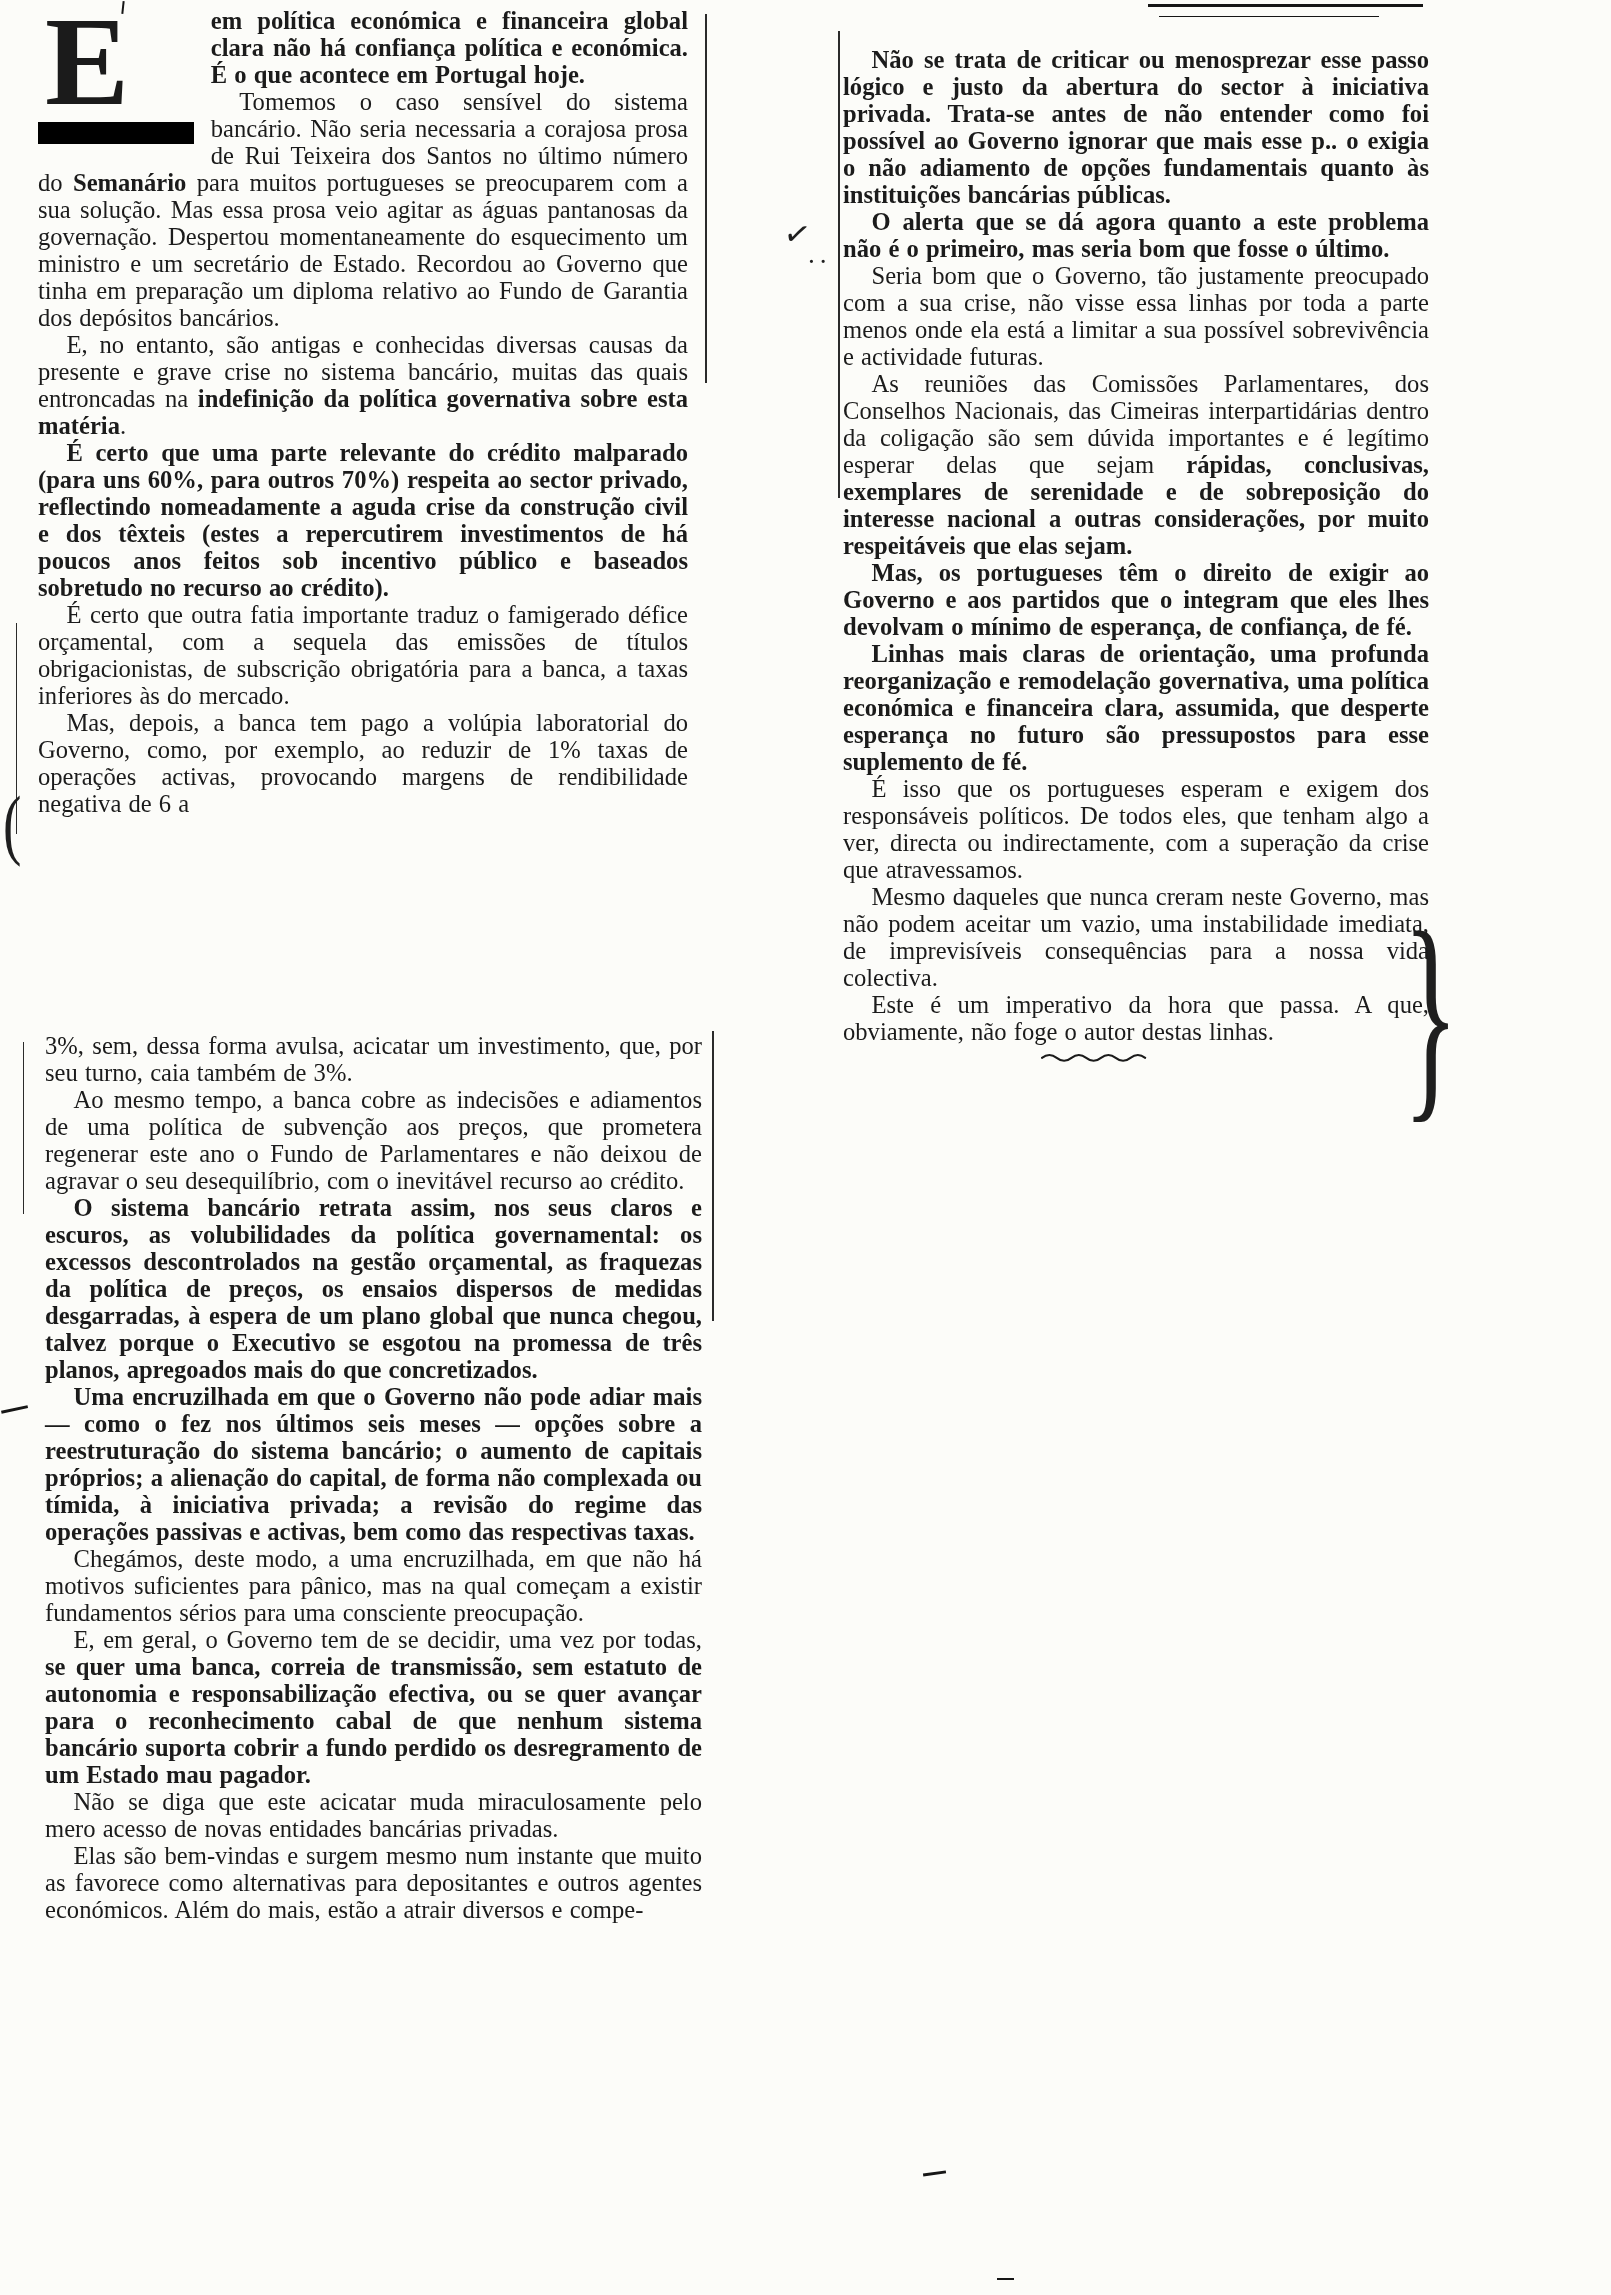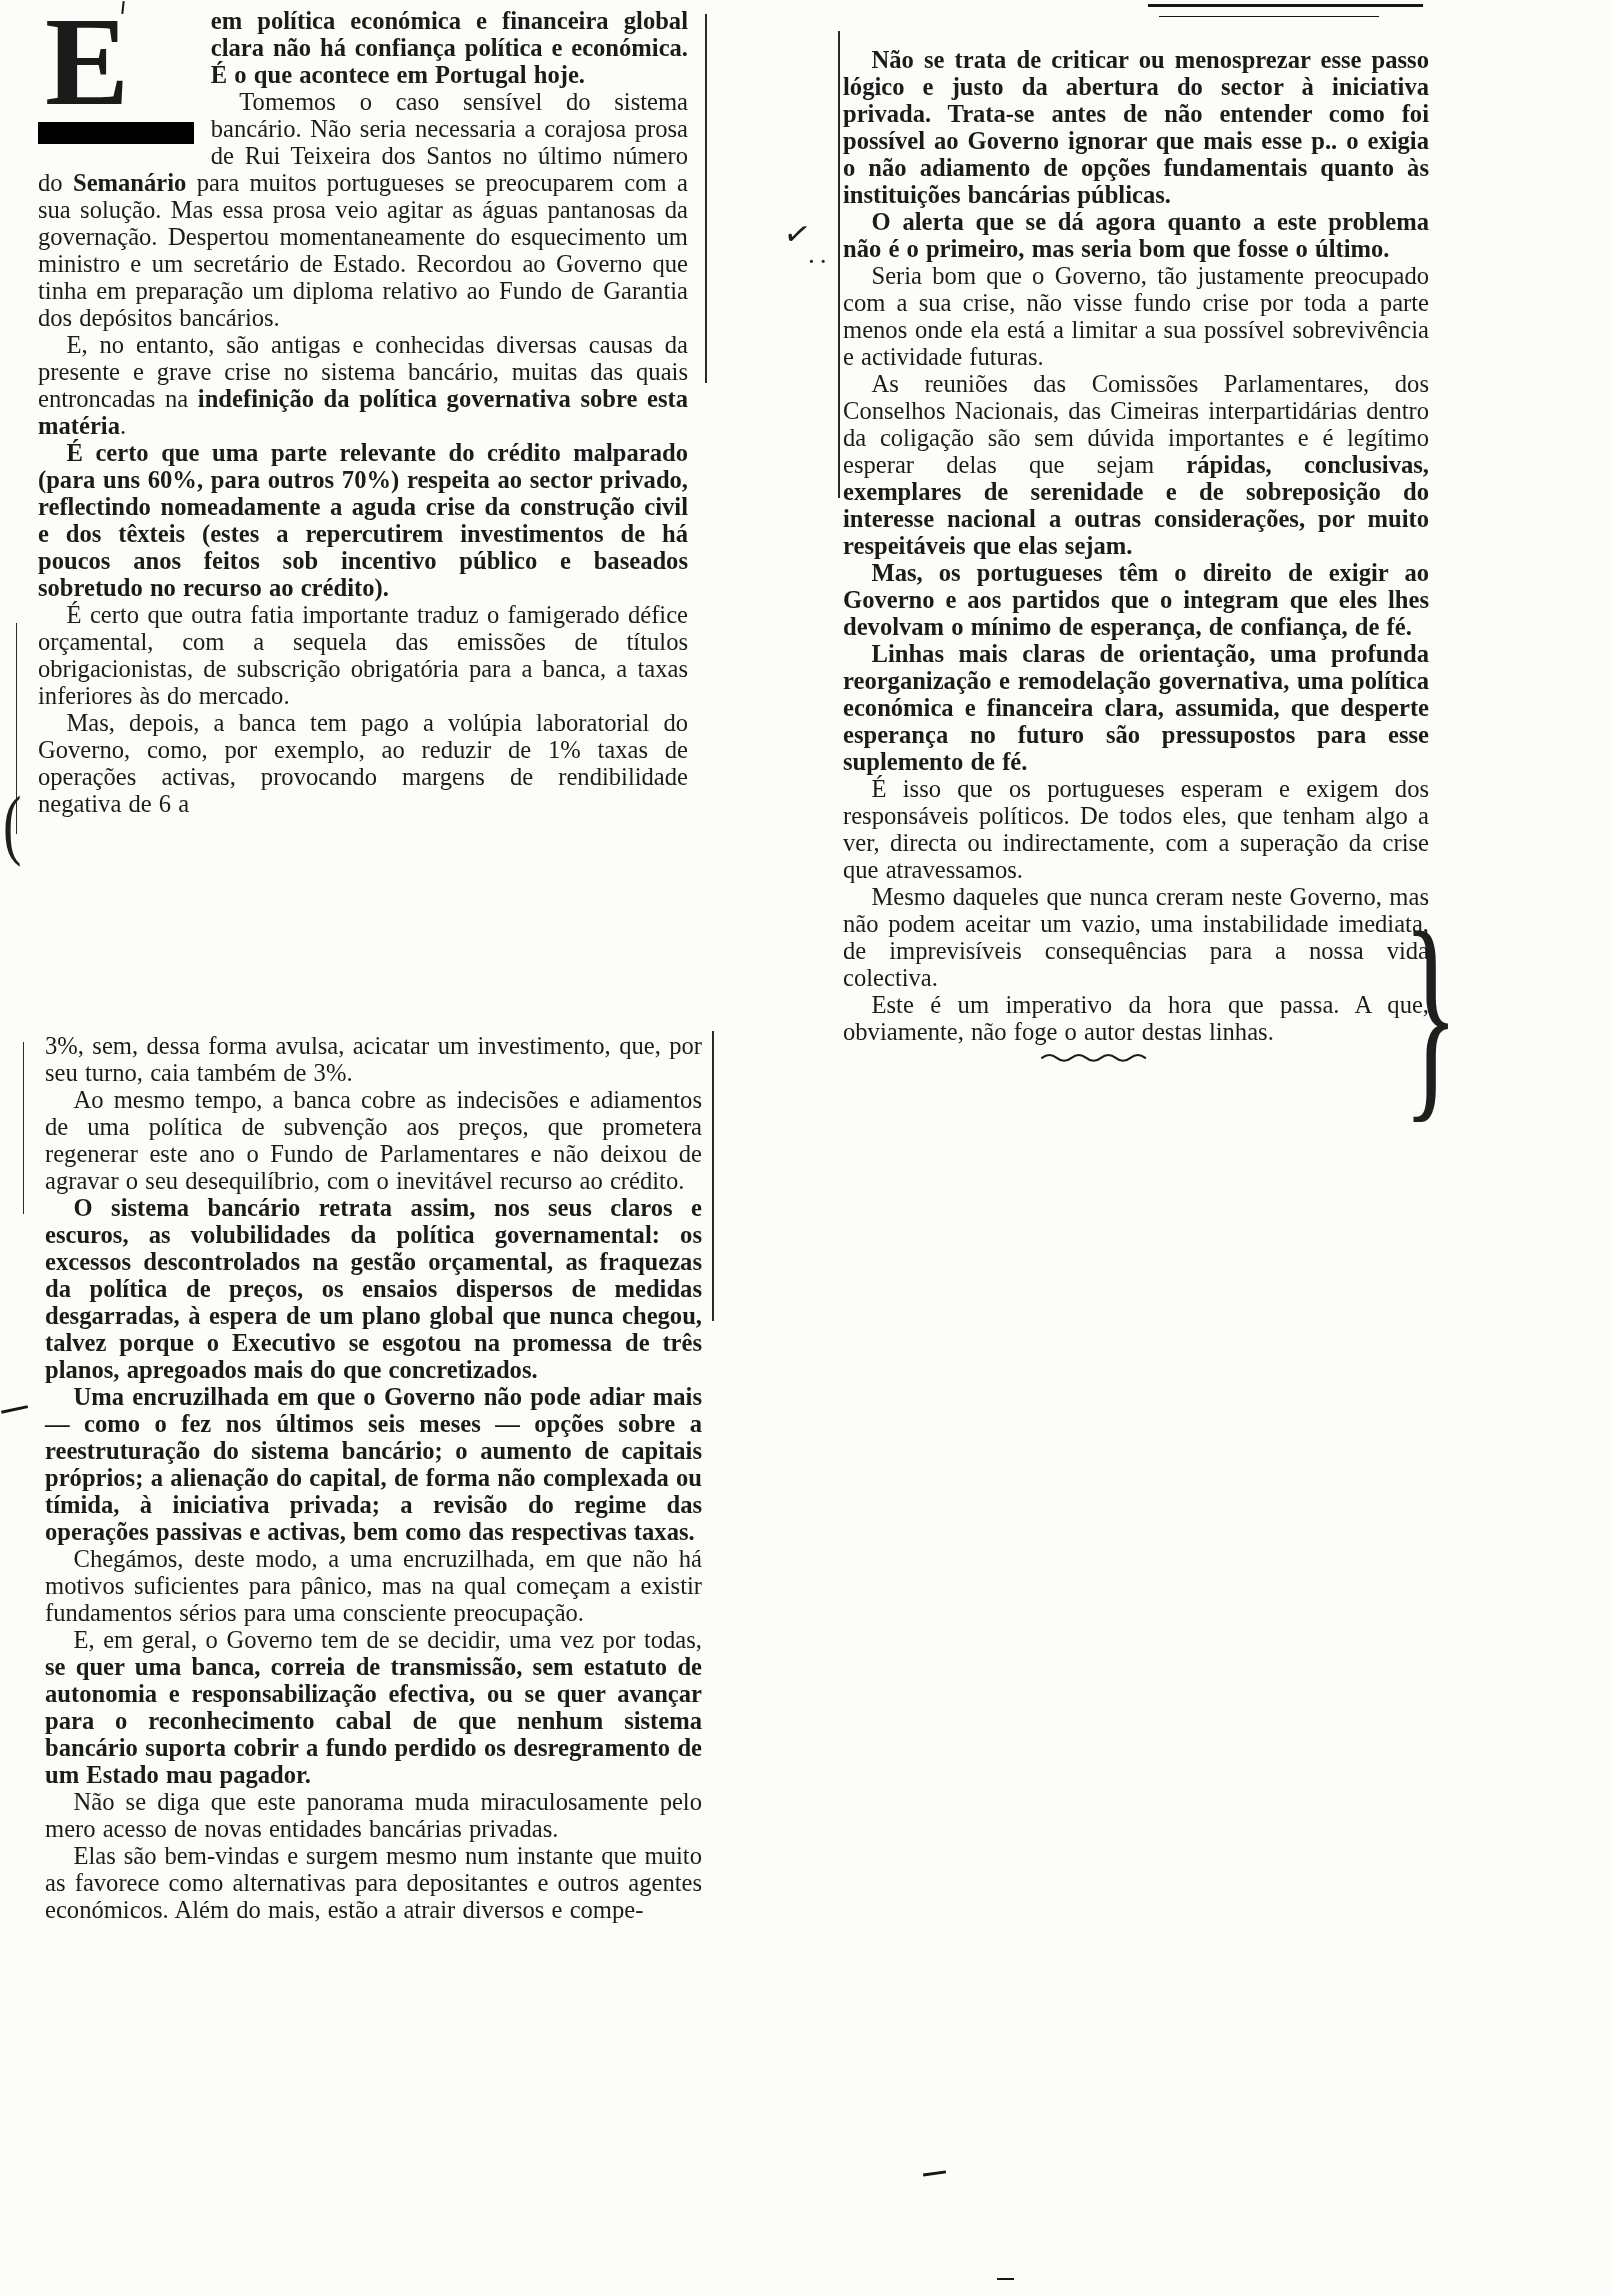--- a/index.html
+++ b/index.html
@@ -121,30 +121,30 @@
   </section>
 
   <section class="col" id="left-block2">
     <div class="paras">
         <p class="para noindent">3%, sem, dessa forma avulsa, acicatar um investimento, que, por seu turno, caia também de 3%.</p>
         <p class="para">Ao mesmo tempo, a banca cobre as indecisões e adiamentos de uma política de subvenção aos preços, que prometera regenerar este ano o Fundo de Parlamentares e não deixou de agravar o seu desequilíbrio, com o inevitável recurso ao crédito.</p>
         <p class="para bold">O sistema bancário retrata assim, nos seus claros e escuros, as volubilidades da política governamental: os excessos descontrolados na gestão orçamental, as fraquezas da política de preços, os ensaios dispersos de medidas desgarradas, à espera de um plano global que nunca chegou, talvez porque o Executivo se esgotou na promessa de três planos, apregoados mais do que concretizados.</p>
         <p class="para bold">Uma encruzilhada em que o Governo não pode adiar mais — como o fez nos últimos seis meses — opções sobre a reestruturação do sistema bancário; o aumento de capitais próprios; a alienação do capital, de forma não complexada ou tímida, à iniciativa privada; a revisão do regime das operações passivas e activas, bem como das respectivas taxas.</p>
         <p class="para">Chegámos, deste modo, a uma encruzilhada, em que não há motivos suficientes para pânico, mas na qual começam a existir fundamentos sérios para uma consciente preocupação.</p>
         <p class="para">E, em geral, o Governo tem de se decidir, uma vez por todas, <b>se quer uma banca, correia de transmissão, sem estatuto de autonomia e responsabilização efectiva, ou se quer avançar para o reconhecimento cabal de que nenhum sistema bancário suporta cobrir a fundo perdido os desregramento de um Estado mau pagador.</b></p>
-        <p class="para">Não se diga que este panorama muda miraculosamente pelo mero acesso de novas entidades bancárias privadas.</p>
+        <p class="para">Não se diga que este acicatar muda miraculosamente pelo mero acesso de novas entidades bancárias privadas.</p>
         <p class="para">Elas são bem-vindas e surgem mesmo num instante que muito as favorece como alternativas para depositantes e outros agentes económicos. Além do mais, estão a atrair diversos e compe-</p>
       </div>
   </section>
 
   <section class="col" id="right-col">
     <div class="paras">
         <p class="para bold">Não se trata de criticar ou menosprezar esse passo lógico e justo da abertura do sector à iniciativa privada. Trata-se antes de não entender como foi possível ao Governo ignorar que mais esse p.. o exigia o não adiamento de opções fundamentais quanto às instituições bancárias públicas.</p>
         <p class="para bold">O alerta que se dá agora quanto a este problema não é o primeiro, mas seria bom que fosse o último.</p>
-        <p class="para">Seria bom que o Governo, tão justamente preocupado com a sua crise, não visse fundo crise por toda a parte menos onde ela está a limitar a sua possível sobrevivência e actividade futuras.</p>
+        <p class="para">Seria bom que o Governo, tão justamente preocupado com a sua crise, não visse essa linhas por toda a parte menos onde ela está a limitar a sua possível sobrevivência e actividade futuras.</p>
         <p class="para">As reuniões das Comissões Parlamentares, dos Conselhos Nacionais, das Cimeiras interpartidárias dentro da coligação são sem dúvida importantes e é legítimo esperar delas que sejam <b>rápidas, conclusivas, exemplares de serenidade e de sobreposição do interesse nacional a outras considerações, por muito respeitáveis que elas sejam.</b></p>
         <p class="para bold">Mas, os portugueses têm o direito de exigir ao Governo e aos partidos que o integram que eles lhes devolvam o mínimo de esperança, de confiança, de fé.</p>
         <p class="para bold">Linhas mais claras de orientação, uma profunda reorganização e remodelação governativa, uma política económica e financeira clara, assumida, que desperte esperança no futuro são pressupostos para esse suplemento de fé.</p>
         <p class="para">É isso que os portugueses esperam e exigem dos responsáveis políticos. De todos eles, que tenham algo a ver, directa ou indirectamente, com a superação da crise que atravessamos.</p>
         <p class="para">Mesmo daqueles que nunca creram neste Governo, mas não podem aceitar um vazio, uma instabilidade imediata, de imprevisíveis consequências para a nossa vida colectiva.</p>
         <p class="para">Este é um imperativo da hora que passa. A que, obviamente, não foge o autor destas linhas.</p>
       </div>
     <svg id="squiggle-mark" width="118" height="12.8" viewBox="0 0 240 26">
       <path d="M4 14 Q 19 2, 34 14 T 64 14 T 94 14 T 124 14 T 154 14 T 184 14 T 214 14" fill="none" stroke="#1b1b1b" stroke-width="4" stroke-linecap="round"></path>
     </svg>

